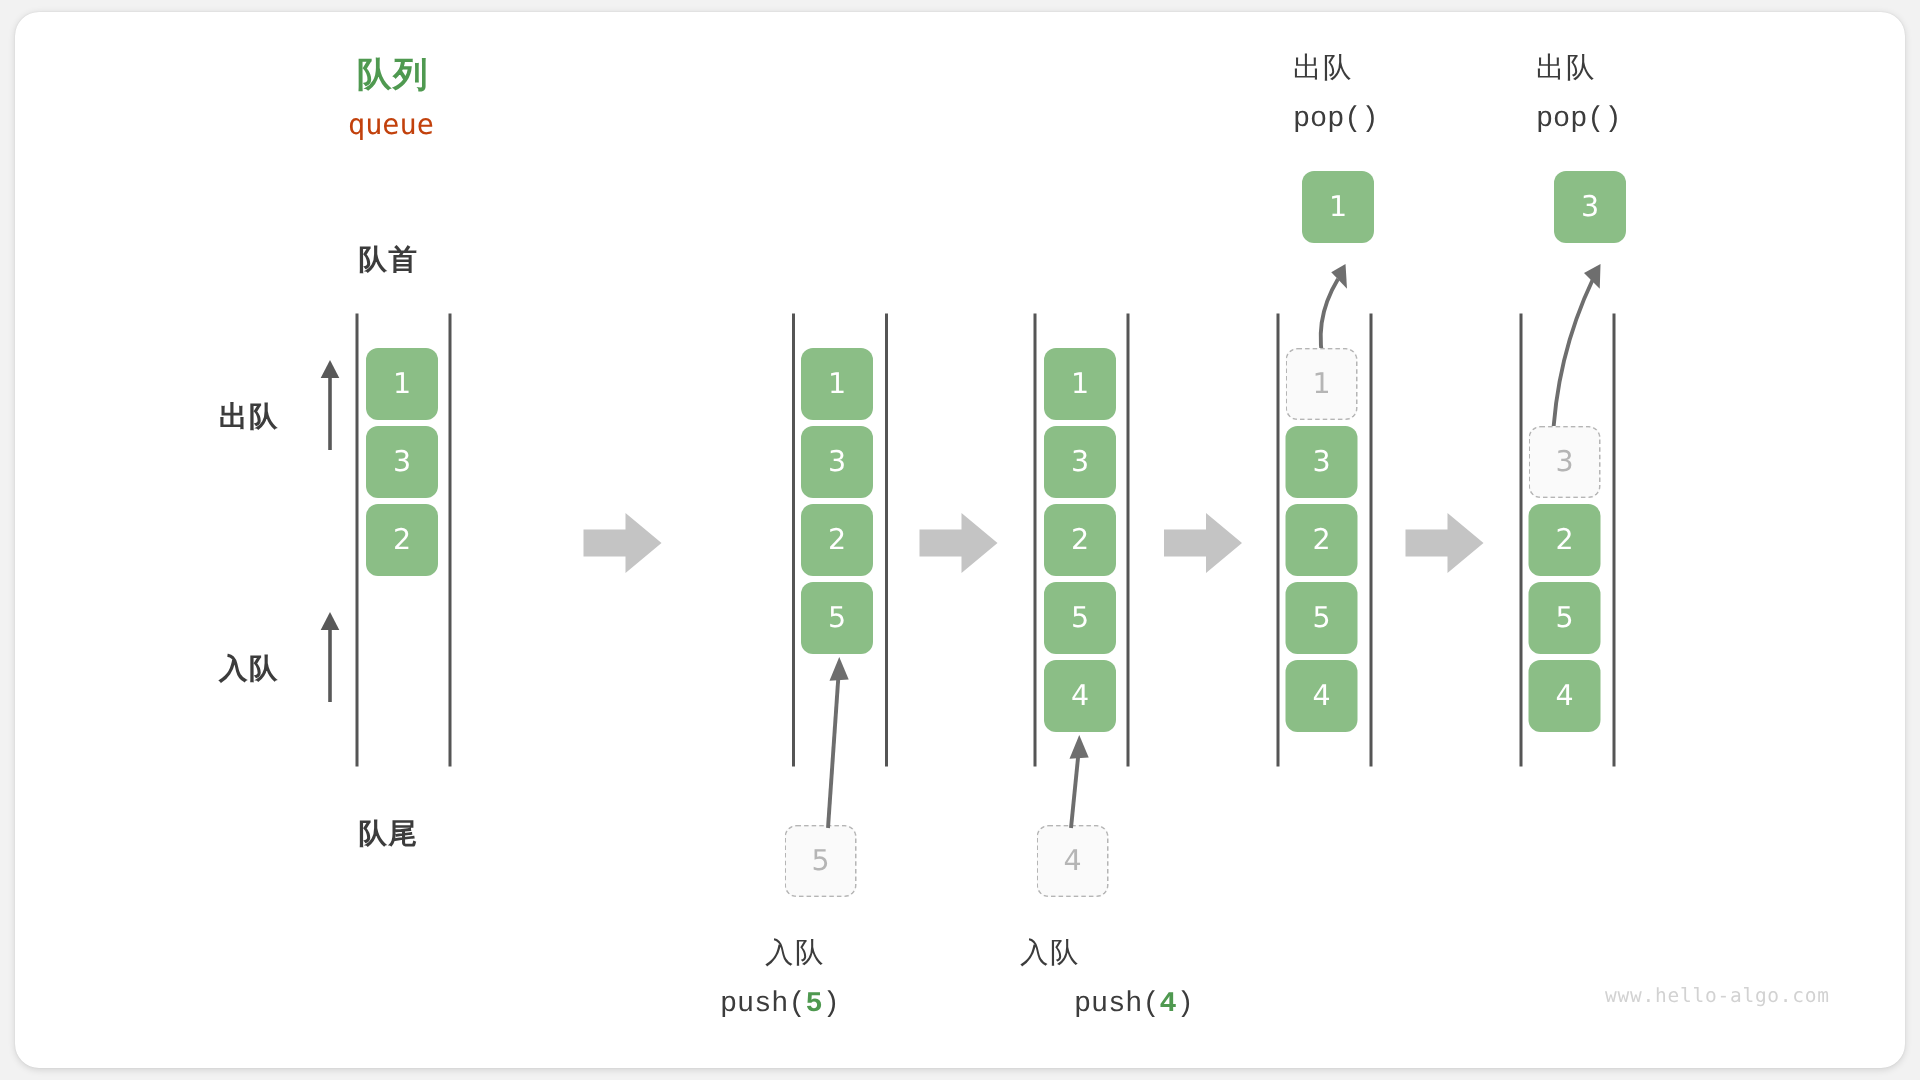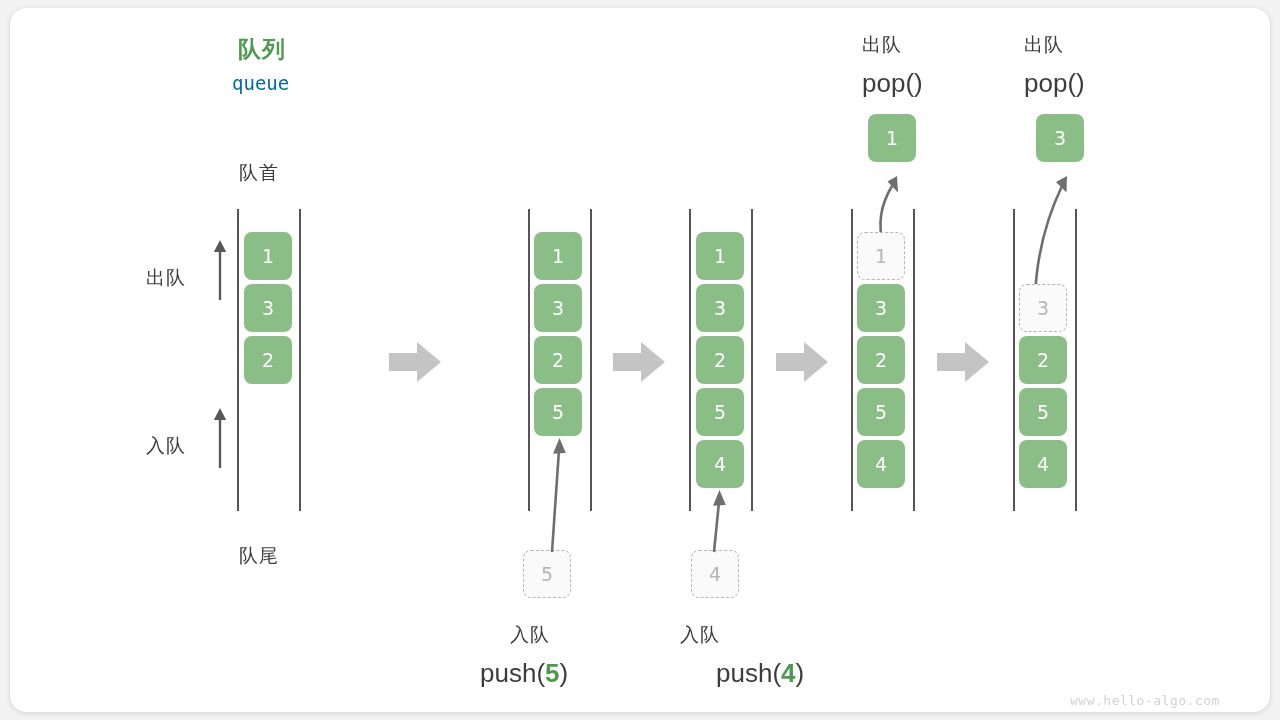--- a/index.html
+++ b/index.html
@@ -35,39 +35,39 @@
   .title-cn {
     font-size: 23px;
     font-weight: bold;
     color: #4f9950;
     letter-spacing: 1px;
     white-space: nowrap;
   }
   .title-en {
     font-family: "DejaVu Sans Mono", "Liberation Mono", monospace;
     font-size: 19px;
-    color: #0369a1;
+    color: #c2410c;
     white-space: nowrap;
   }
   .label-bold {
     font-size: 19px;
-    font-weight: normal;
+    font-weight: bold;
     color: #3c3c3c;
     white-space: nowrap;
     letter-spacing: 1px;
   }
   .op-cn {
     font-size: 19px;
     color: #3c3c3c;
     white-space: nowrap;
     letter-spacing: 1px;
   }
   .op-code {
-    font-family: Liberation Sans, sans-serif;
-    font-size: 26px;
+    font-family: Liberation Mono, monospace;
+    font-size: 19px;
     color: #3c3c3c;
     white-space: nowrap;
   }
   .op-code .num { color: #4f9950; font-weight: bold; }
 
   
   .rail {
     position: absolute;
     width: 1.6px;
     background: #555555;
@@ -225,14 +225,14 @@
   </svg>
 
   <div class="rail" style="left:1013px; top:209px; height:302px;"></div>
   <div class="rail" style="left:1075px; top:209px; height:302px;"></div>
 
   <div class="cell ghost" style="left:1019px; top:284px;">3</div>
   <div class="cell" style="left:1019px; top:336px;">2</div>
   <div class="cell" style="left:1019px; top:388px;">5</div>
   <div class="cell" style="left:1019px; top:440px;">4</div>
 
-  <div class="watermark" style="left:1070px; top:693px;">www.hello-algo.com</div>
+  <div class="watermark" style="left:1070px; top:657px;">www.hello-algo.com</div>
 </div>
 
 </body></html>

